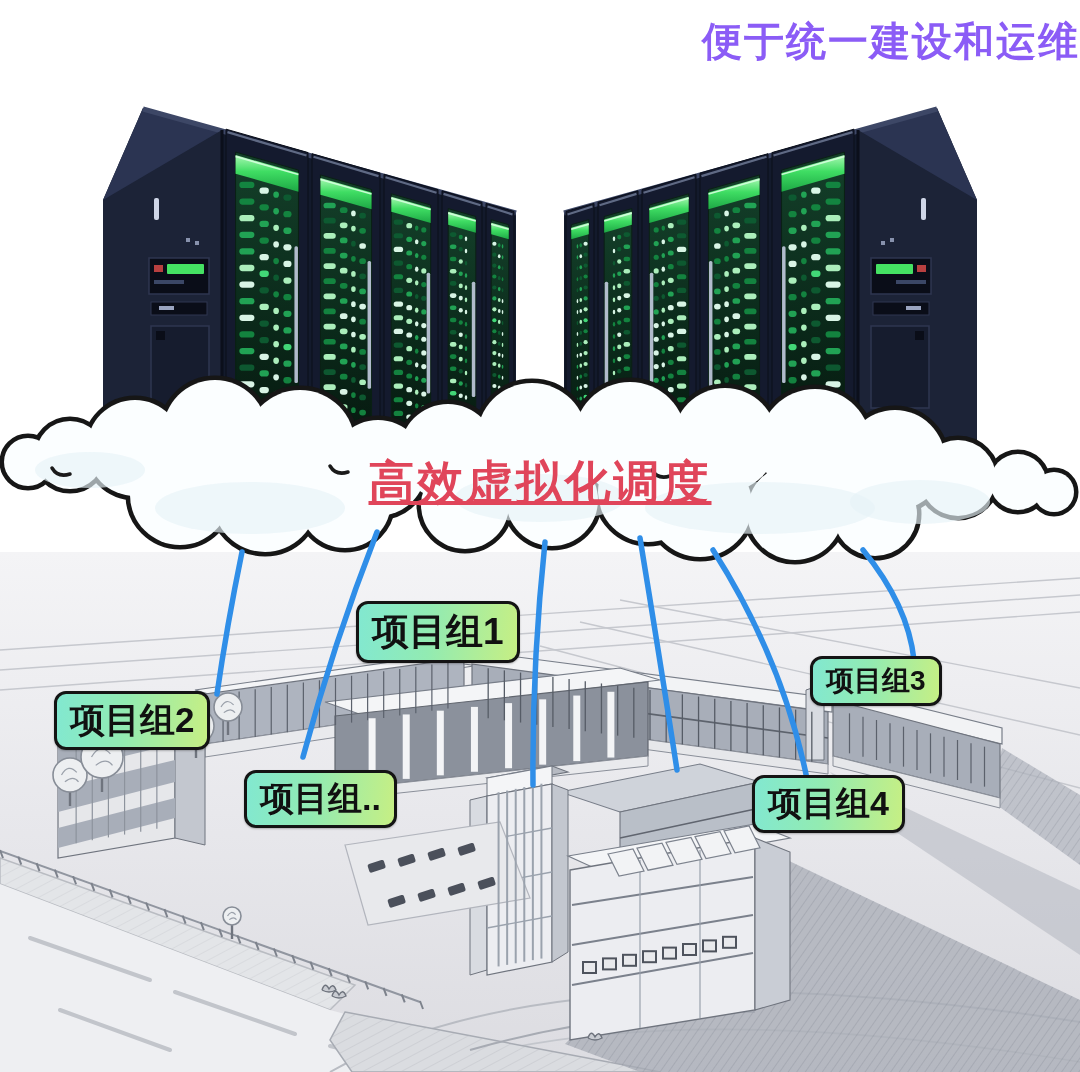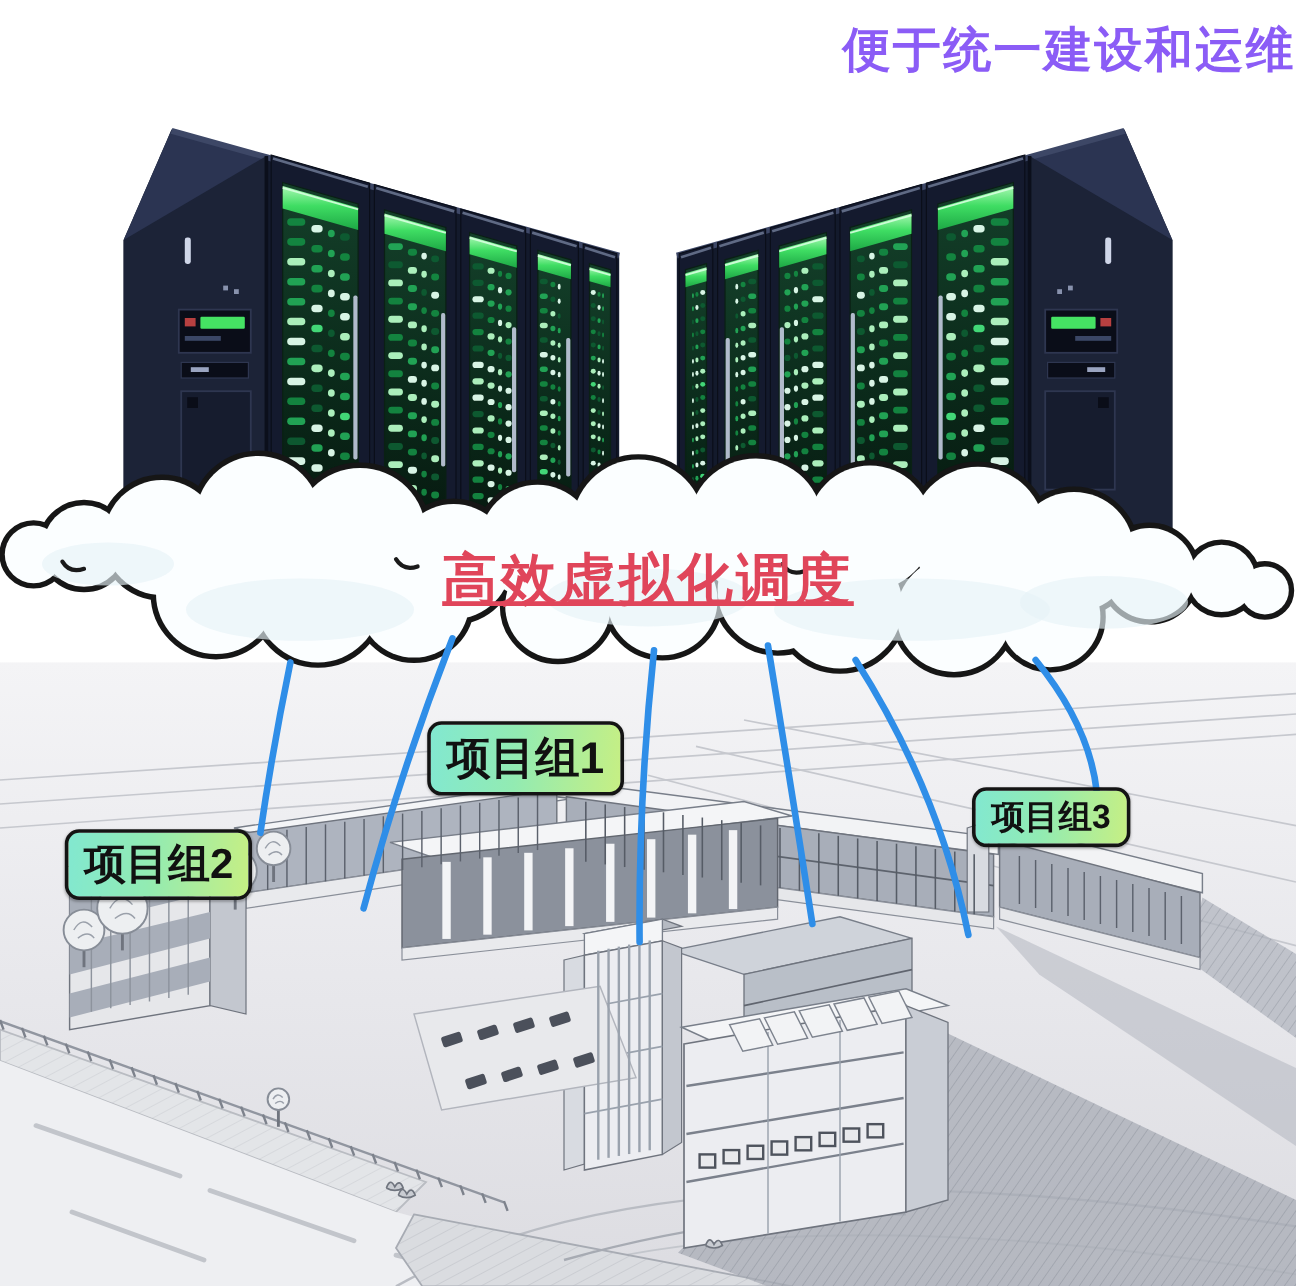--- a/index.html
+++ b/index.html
@@ -1125,13 +1125,15 @@
       <path d="M863,550 Q908,605 914,660"></path>
     </g>
   </svg>
 
   <div class="title">便于统一建设和运维</div>
   <div class="cloud-caption">高效虚拟化调度</div>
 
   <div class="tag" id="tag-g1">项目组1</div>
   <div class="tag" id="tag-g2">项目组2</div>
   <div class="tag" id="tag-g3">项目组3</div>
+  <div class="tag" id="tag-gm">项目组..</div>
+  <div class="tag" id="tag-g4">项目组4</div>
 </div>
 
 </body></html>

